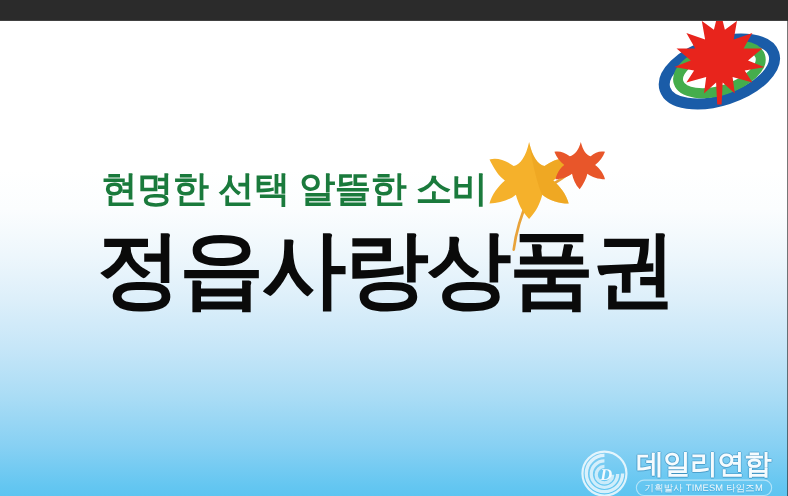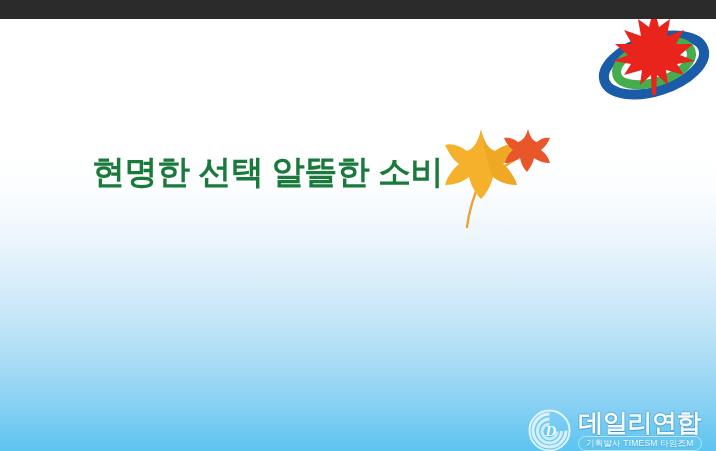--- a/index.html
+++ b/index.html
@@ -215,20 +215,21 @@
           C 86 45, 84 40, 83 35
           C 79 38, 73 40, 68 40
           C 69 35, 72 30, 76 27
           C 72 24, 69 20, 67 15
           C 71 14, 76 15, 81 19
           C 85 18, 89 14, 91 6 Z"></path>
       </g>
     </svg>
   </div>
 
+  <div class="main-title">정읍사랑상품권</div>
 
   <div class="watermark">
     <div class="watermark-mark">
       <svg viewBox="0 0 43 43" xmlns="http://www.w3.org/2000/svg">
         <circle cx="21.5" cy="21.5" r="20" fill="none" stroke="#ffffff" stroke-width="2" opacity=".85"></circle>
         <path d="M38 21.5 A16.5 16.5 0 1 1 21.5 5" fill="none" stroke="#ffffff" stroke-width="3" opacity=".8"></path>
         <path d="M33.5 22 A12 12 0 1 1 21.5 10" fill="none" stroke="#ffffff" stroke-width="3" opacity=".75"></path>
         <path d="M29 22.5 A7.5 7.5 0 1 1 21.5 15" fill="none" stroke="#ffffff" stroke-width="3" opacity=".7"></path>
         <text x="23" y="27" font-family="'Liberation Serif', serif" font-size="15" font-weight="700" font-style="italic" fill="#ffffff" text-anchor="middle">D</text>
       </svg>

